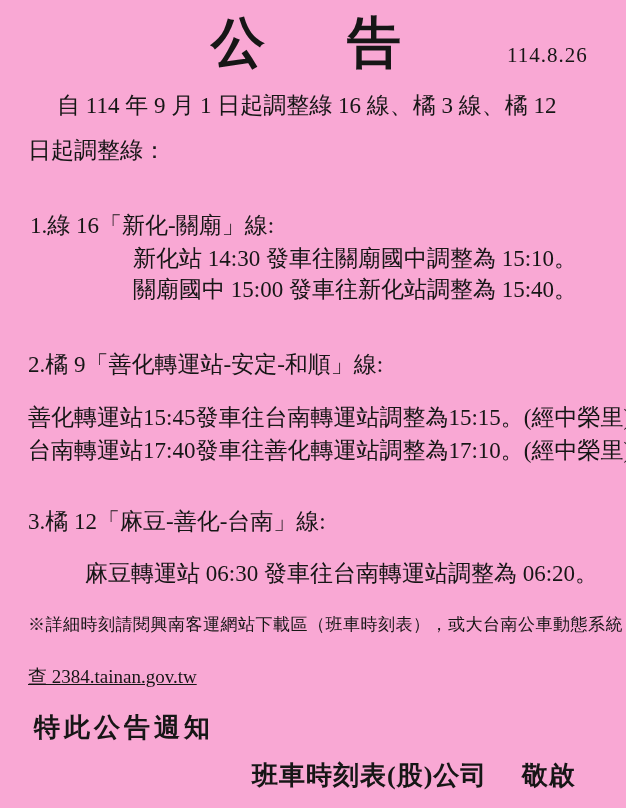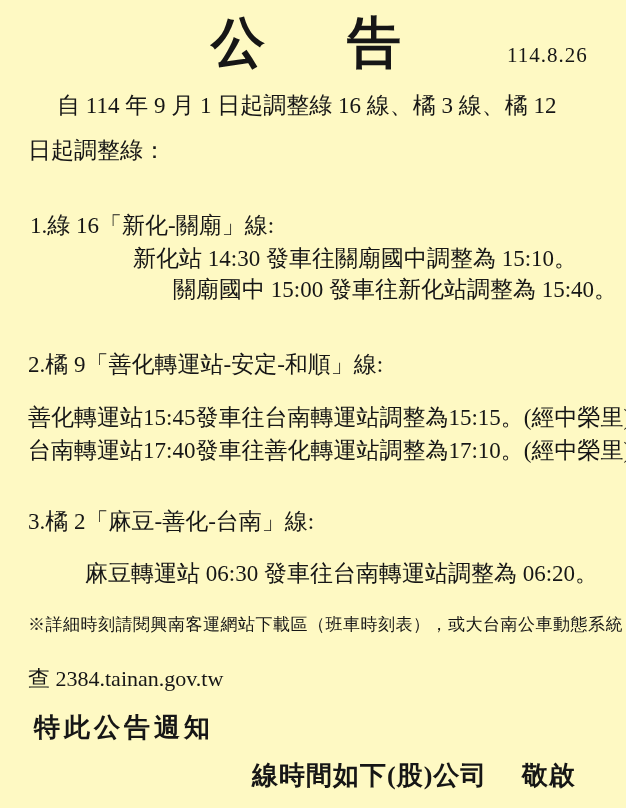--- a/index.html
+++ b/index.html
@@ -4,21 +4,21 @@
 <style>
   html, body {
     margin: 0;
     padding: 0;
     background: #ffffff;
   }
   .page {
     position: relative;
     width: 626px;
     height: 808px;
-    background: #fef9c3;
+    background: #f9a8d4;
     color: #161616;
     font-family: "Liberation Serif", "DejaVu Serif", serif;
     overflow: hidden;
   }
   .t {
     position: absolute;
     white-space: nowrap;
     line-height: 1.25;
   }
   .title {
@@ -29,31 +29,31 @@
     font-size: 54px;
     font-weight: 700;
     letter-spacing: 14px;
   }
   .date      { top: 42px;  left: 507px; font-size: 21px; letter-spacing: 1px; }
   .intro-1   { top: 92px;  left: 57px;  font-size: 23px; }
   .intro-2   { top: 137px; left: 28px;  font-size: 23px; }
 
   .s0-head   { top: 212px; left: 30px;  font-size: 23px; }
   .s0-l0     { top: 245px; left: 133px; font-size: 23px; }
-  .s0-l1     { top: 276px; left: 133px; font-size: 23px; margin-left: 40px; }
+  .s0-l1     { top: 276px; left: 133px; font-size: 23px; }
 
   .s1-head   { top: 351px; left: 28px;  font-size: 23px; }
   .s1-l0     { top: 404px; left: 28px;  font-size: 23px; }
   .s1-l1     { top: 437px; left: 28px;  font-size: 23px; }
 
   .s2-head   { top: 508px; left: 28px;  font-size: 23px; }
   .s2-l0     { top: 560px; left: 85px;  font-size: 23px; }
 
   .fn-1      { top: 614px; left: 28px;  font-size: 17px; letter-spacing: 0.5px; }
-  .fn-2      { top: 665px; left: 28px;  font-size: 22px; }
+  .fn-2      { top: 665px; left: 28px;  font-size: 19px; text-decoration: underline; }
 
   .closing   { top: 712px; left: 34px;  font-size: 26px; font-weight: 700; letter-spacing: 4px; }
   .signature { top: 760px; left: 252px; font-size: 26px; font-weight: 700; letter-spacing: 1px; }
 </style>
 </head>
 <body>
 
 <div class="page">
 
   <div class="t title">公　告</div>
@@ -63,22 +63,22 @@
   <div class="t intro-2">日起調整綠：</div>
 
   <div class="t s0-head">1.綠 16「新化-關廟」線:</div>
   <div class="t s0-l0">新化站 14:30 發車往關廟國中調整為 15:10。</div>
   <div class="t s0-l1">關廟國中 15:00 發車往新化站調整為 15:40。</div>
 
   <div class="t s1-head">2.橘 9「善化轉運站-安定-和順」線:</div>
   <div class="t s1-l0">善化轉運站15:45發車往台南轉運站調整為15:15。(經中榮里)</div>
   <div class="t s1-l1">台南轉運站17:40發車往善化轉運站調整為17:10。(經中榮里)</div>
 
-  <div class="t s2-head">3.橘 2「麻豆-善化-台南」線:</div>
+  <div class="t s2-head">3.橘 12「麻豆-善化-台南」線:</div>
   <div class="t s2-l0">麻豆轉運站 06:30 發車往台南轉運站調整為 06:20。</div>
 
   <div class="t fn-1">※詳細時刻請閱興南客運網站下載區（班車時刻表），或大台南公車動態系統</div>
   <div class="t fn-2">查 2384.tainan.gov.tw</div>
 
   <div class="t closing">特此公告週知</div>
-  <div class="t signature">線時間如下(股)公司　 敬啟</div>
+  <div class="t signature">班車時刻表(股)公司　 敬啟</div>
 
 </div>
 
 </body></html>

